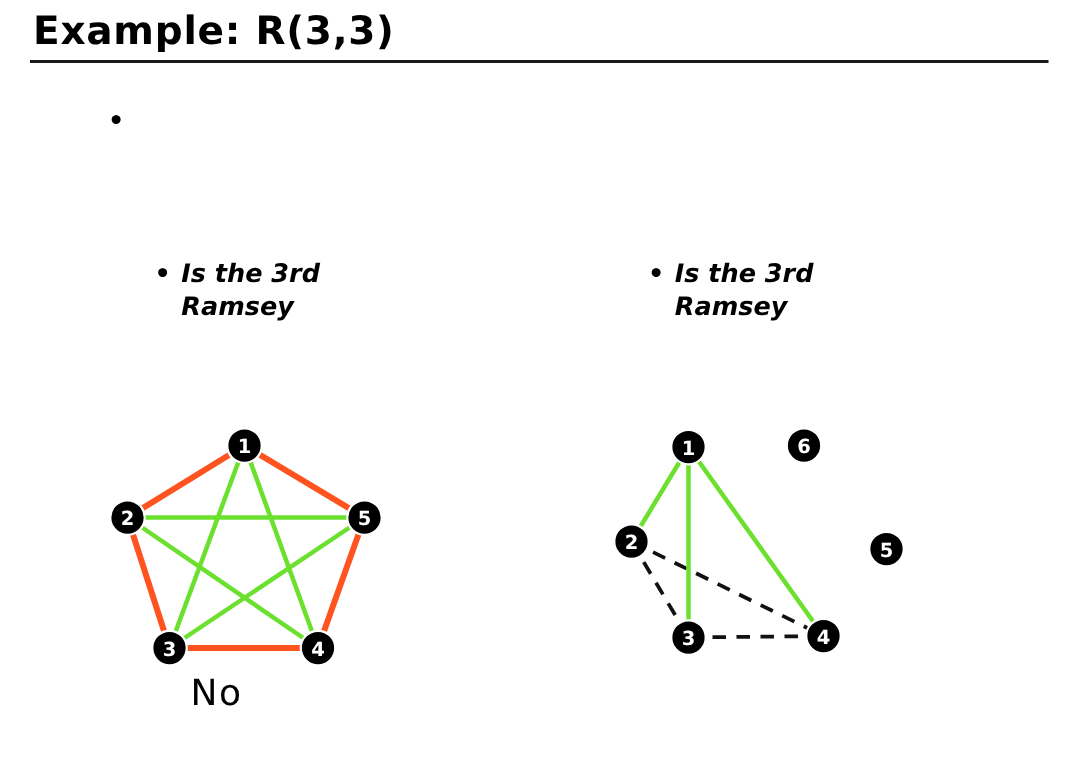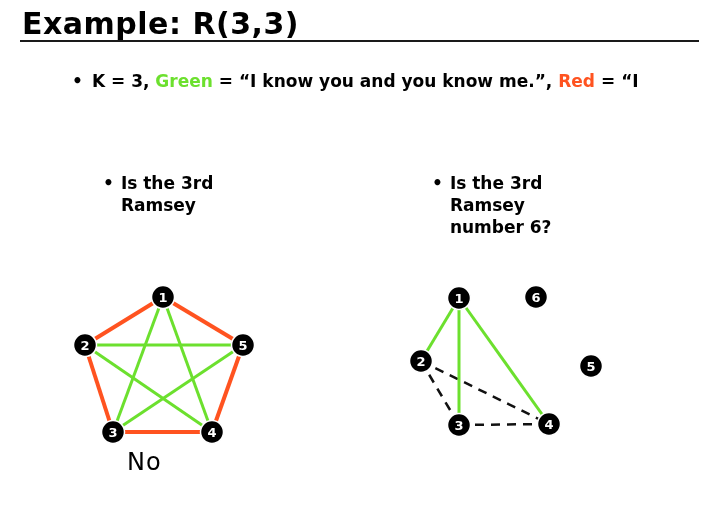--- a/index.html
+++ b/index.html
@@ -2,58 +2,56 @@
 <html><head>
 <meta charset="utf-8">
 <style>
   html,body{margin:0;padding:0;}
   body{
     width:719px;height:508px;background:#ffffff;color:#000;
     font-family:"DejaVu Sans","Liberation Sans",sans-serif;
     position:relative;overflow:hidden;
   }
   .abs{position:absolute;}
-  .title{left:22px;top:6px;font-size:30px;font-weight:bold;letter-spacing:.5px;}
+  .title{left:22px;top:6px;font-size:26px;font-weight:bold;letter-spacing:.5px;}
   .rule{left:20px;top:40px;width:679px;height:2px;background:#1a1a1a;}
   .bullet-main{left:72px;top:70px;width:630px;font-size:17px;font-weight:bold;line-height:23px;display:flex;}
   .marker{margin-right:9px;}
   .q{font-size:17px;font-weight:bold;line-height:22px;display:flex;}
-  .q .qlines div{white-space:nowrap;}
+  .q .qlines div{white-space:nowrap;font-style:italic;}
   .q .marker{margin-right:7px;}
   .answer{left:127px;top:448px;font-size:24px;font-weight:500;letter-spacing:1px;text-align:right;}
   svg text{font-family:"DejaVu Sans","Liberation Sans",sans-serif;font-weight:bold;font-size:13px;text-anchor:middle;}
   circle.node{stroke:#ffffff;stroke-width:1.5;}
 </style>
 </head>
 <body>
 
 <div class="abs title">Example: R(3,3)</div>
 <div class="abs rule"></div>
 
 <div class="abs bullet-main">
   <span class="marker">•</span>
   <div>
-    <div><span>K = 3, </span><span style="color: rgb(108, 224, 46);">Green</span><span> = “I know you and you know me.”, </span><span style="color: rgb(255, 83, 32);">Red</span><span> = “I</span></div>
   </div>
 </div>
 
 <div class="abs q" style="left:103px;top:172px;">
   <span class="marker">•</span>
   <div class="qlines">
     <div>Is the 3rd</div>
     <div>Ramsey</div>
   </div>
 </div>
 
 <div class="abs q" style="left:432px;top:172px;">
   <span class="marker">•</span>
   <div class="qlines">
     <div>Is the 3rd</div>
     <div>Ramsey</div>
-    <div>number 6?</div>
   </div>
 </div>
 
 <svg class="abs" style="left:60px;top:280px;" width="220" height="175">
 
   <line x1="103" y1="17" x2="25" y2="65" stroke-width="4" stroke="#ff5320"></line>
   <line x1="103" y1="17" x2="183" y2="65" stroke-width="4" stroke="#ff5320"></line>
   <line x1="25" y1="65" x2="53" y2="152" stroke-width="4" stroke="#ff5320"></line>
   <line x1="183" y1="65" x2="152" y2="152" stroke-width="4" stroke="#ff5320"></line>
   <line x1="53" y1="152" x2="152" y2="152" stroke-width="4" stroke="#ff5320"></line>

